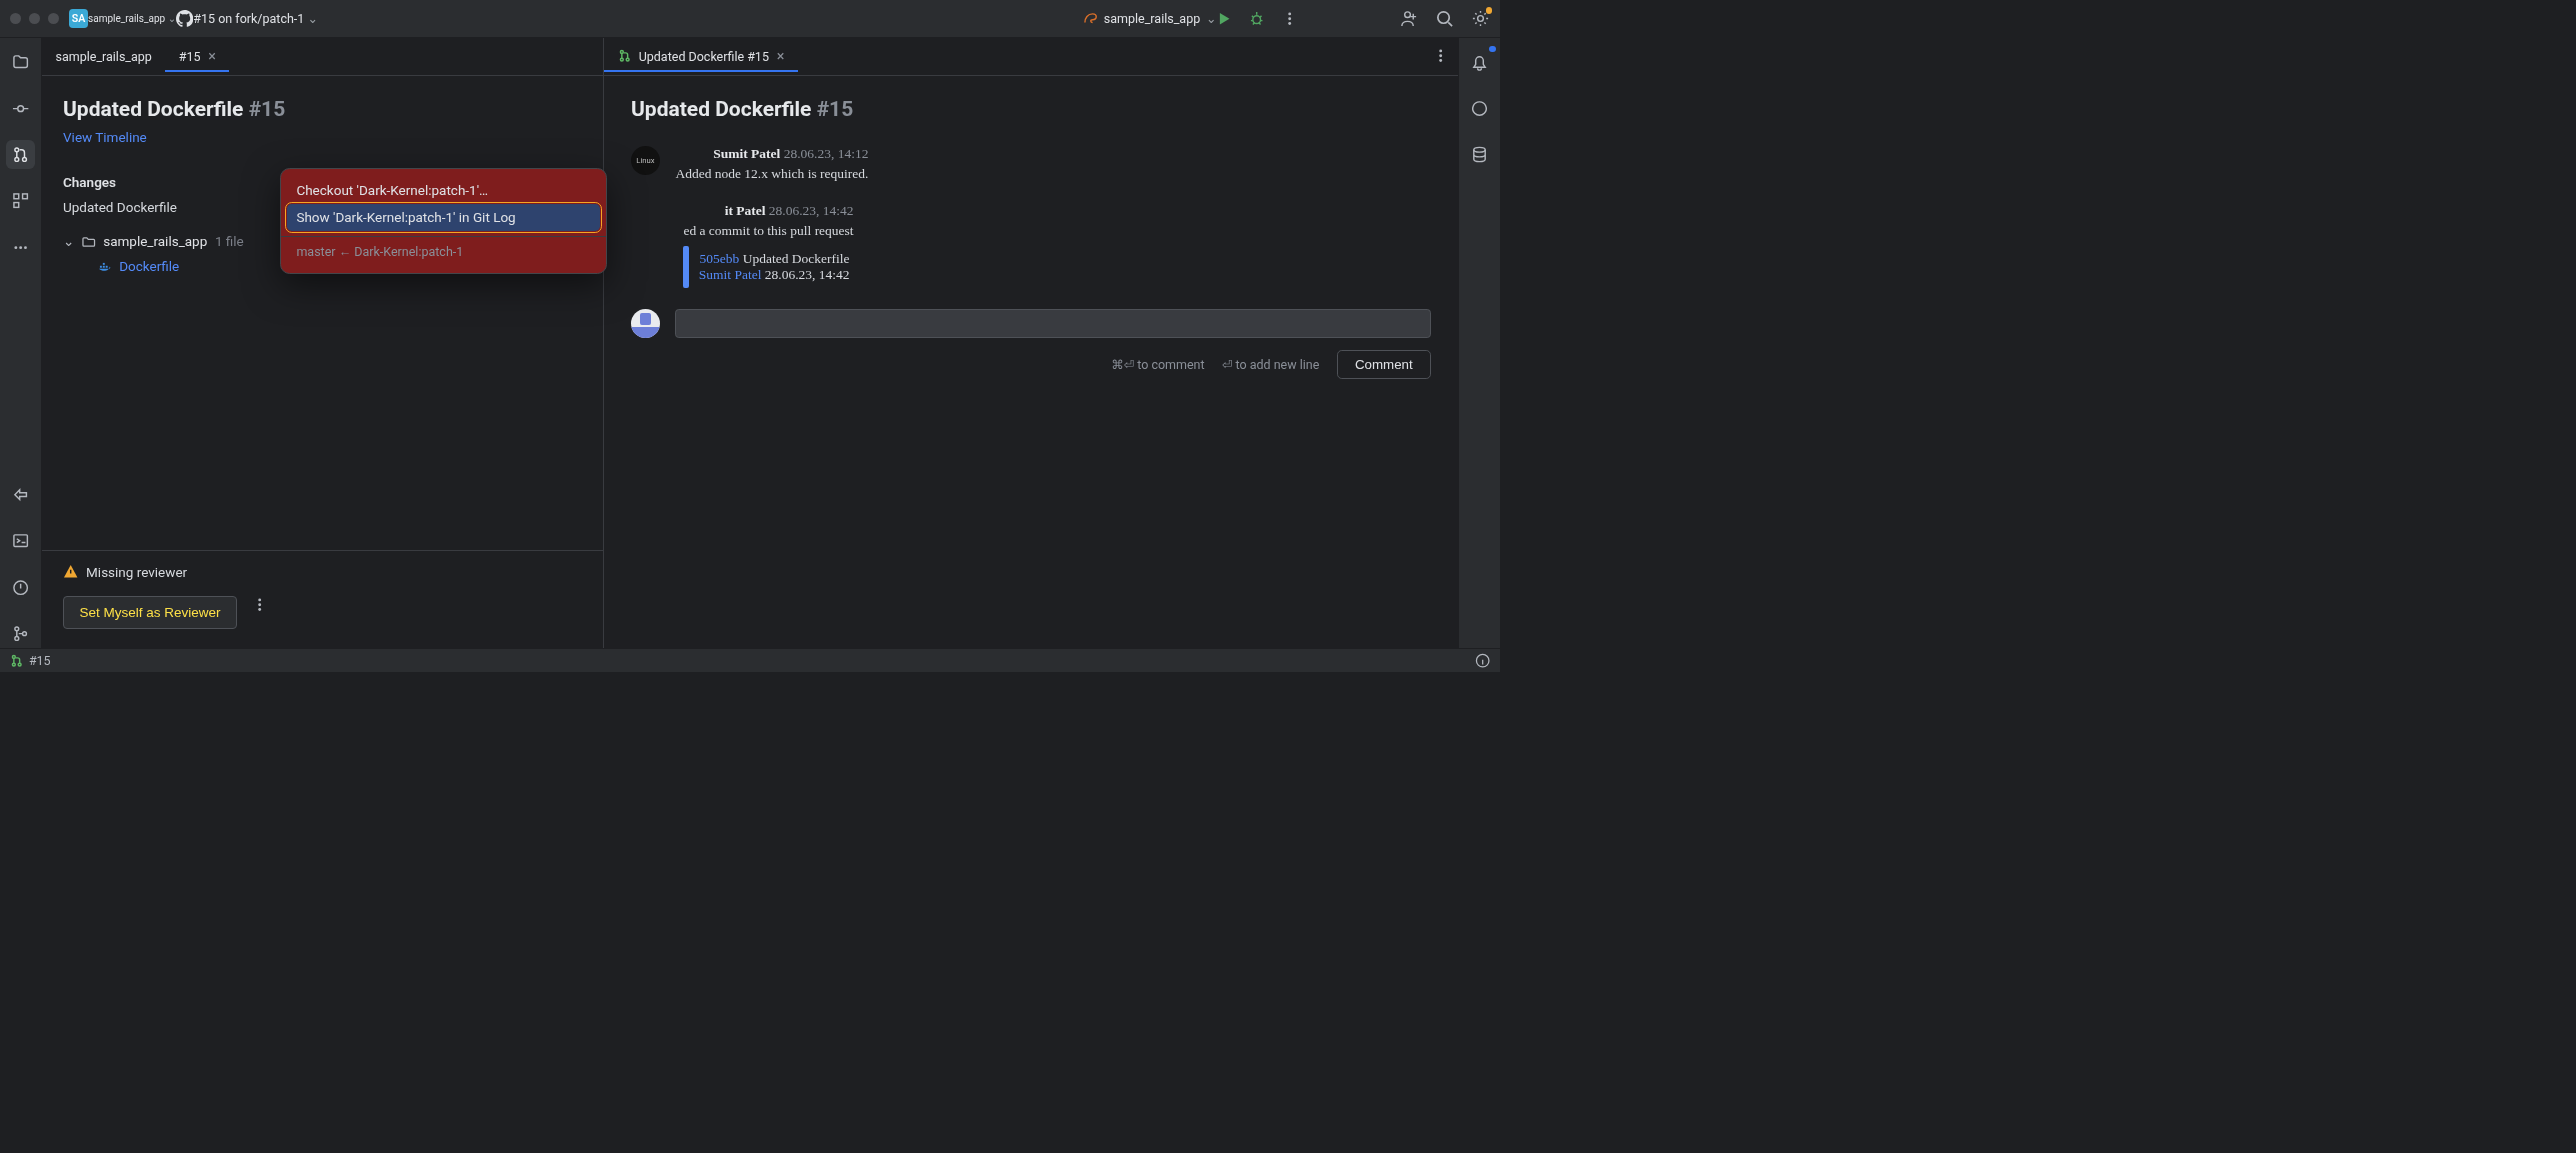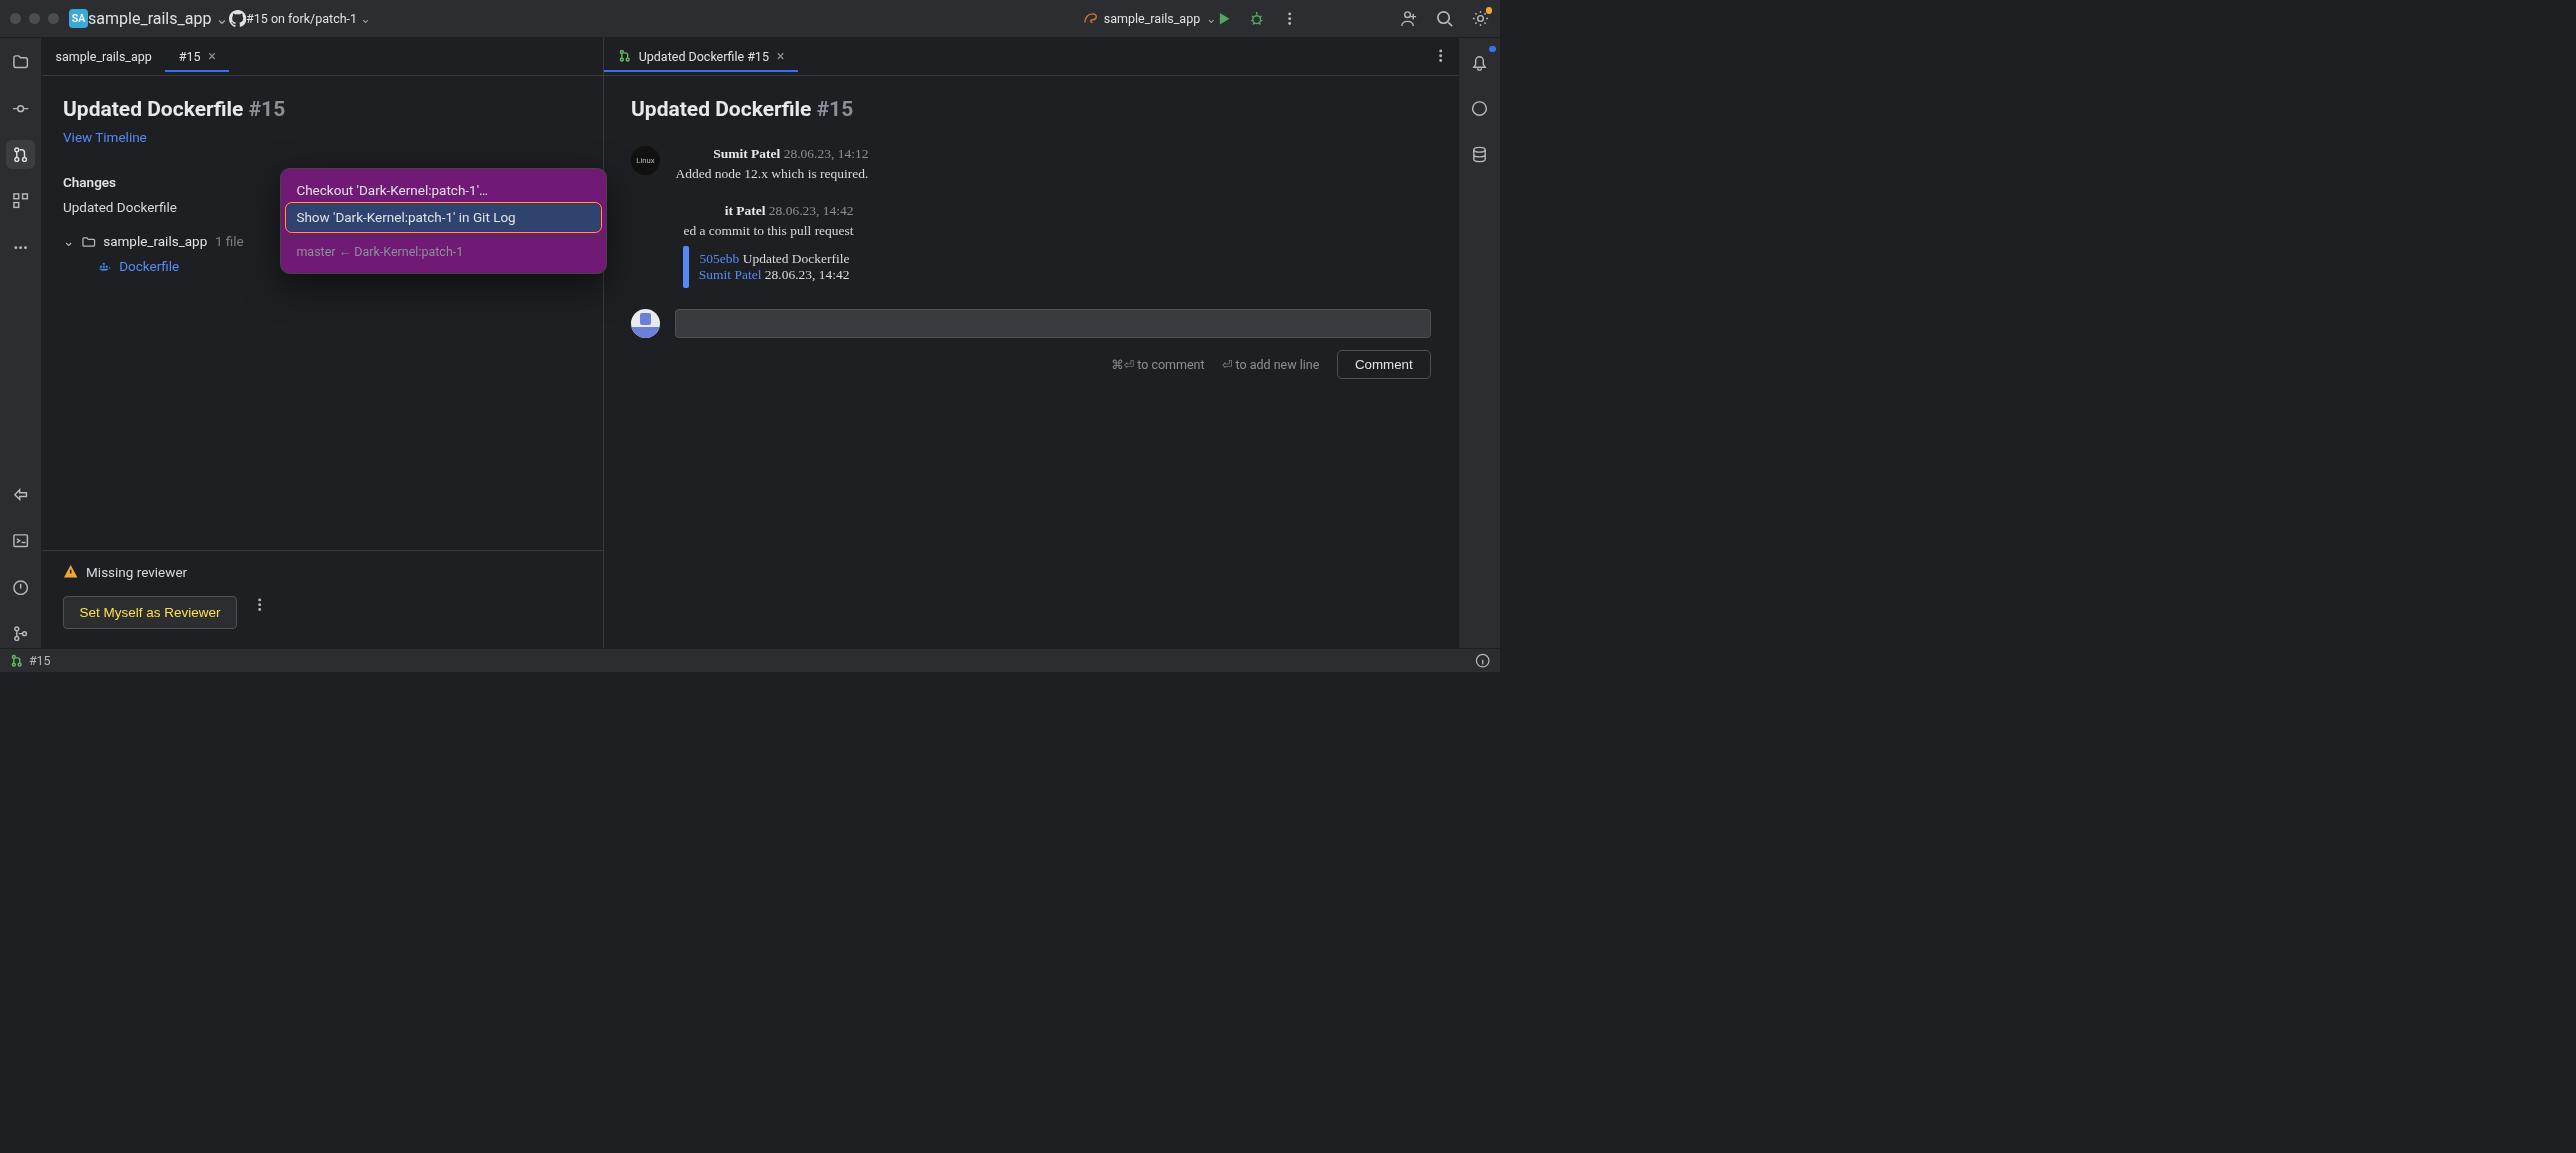--- a/index.html
+++ b/index.html
@@ -20,21 +20,21 @@
   background: #2b2d30;
   display: flex;
   align-items: center;
   padding: 0 9.6px;
   gap: 0;
   border-bottom: 1px solid #1e1f22;
 }
 .traffic-lights { display: flex; gap: 7.7px; align-items: center; margin-right: 9.6px; }
 .dot { width: 11.5px; height: 11.5px; border-radius: 50%; background: #4b4d51; }
 .proj-badge { width: 19px; height: 19px; border-radius: 3.8px; background: #3ba9d6; color: #fff; font-size: 10.6px; font-weight: 600; display: flex; align-items: center; justify-content: center; }
-.topbar .proj-name { font-size: 16px; color: #dfe1e5; }
+.topbar .proj-name { font-size: 10px; color: #dfe1e5; }
 .topbar .chev { color: #9aa0a6; }
 .topbar-gap { flex: 1; }
 .topbar-right { display: flex; gap: 17.3px; align-items: center; }
 .icon { display: inline-flex; align-items: center; justify-content: center; color: #b4b8bf; }
 .icon svg { display: block; }
 .gh-icon svg { fill: #dfe1e5; }
 .run-config { display: flex; align-items: center; gap: 5.8px; }
 .rails-icon { color: #d96f2a; }
 .badge-dot { position: absolute; width: 6.7px; height: 6.7px; border-radius: 50%; background: #f0a732; top: -1.9px; right: -1.9px; }
 .topbar .topicon { position: relative; }
@@ -142,21 +142,21 @@
 .comment-input { flex: 1; height: 29px; background: #393b40; border: 1px solid #4e5157; border-radius: 3.8px; }
 
 .comment-actions { display: flex; justify-content: flex-end; align-items: center; gap: 17.3px; margin-top: 11.5px; font-size: 12.5px; color: #8a8f98; }
 .comment-btn { height: 29px; padding: 0 17.3px; border: 1px solid #4e5157; border-radius: 4.8px; background: transparent; color: #dfe1e5; }
 
 
 .popup {
   position: absolute;
   top: 168px; left: 280px;
   width: 327px;
-  background: #701a75;
+  background: #7f1d1d;
   border: 1px solid #43454a;
   border-radius: 9.6px;
   box-shadow: 0 11.5px 35px rgba(0,0,0,0.5);
   padding: 7.7px 0;
   z-index: 50;
 }
 .popup-item { height: 27px; display: flex; align-items: center; padding: 0 15.4px; font-size: 13.5px; color: #dfe1e5; }
 .popup-item.highlight { background: #2e436e; margin: 0 5.8px; border-radius: 4.8px; outline: 1.9px solid #f5a623; outline-offset: 1px; padding: 0 9.6px; }
 .popup-footer { height: 29px; display: flex; align-items: center; padding: 0 15.4px; font-size: 12.5px; color: #8a8f98; border-top: 1px solid #393b40; margin-top: 5.8px; }
 

